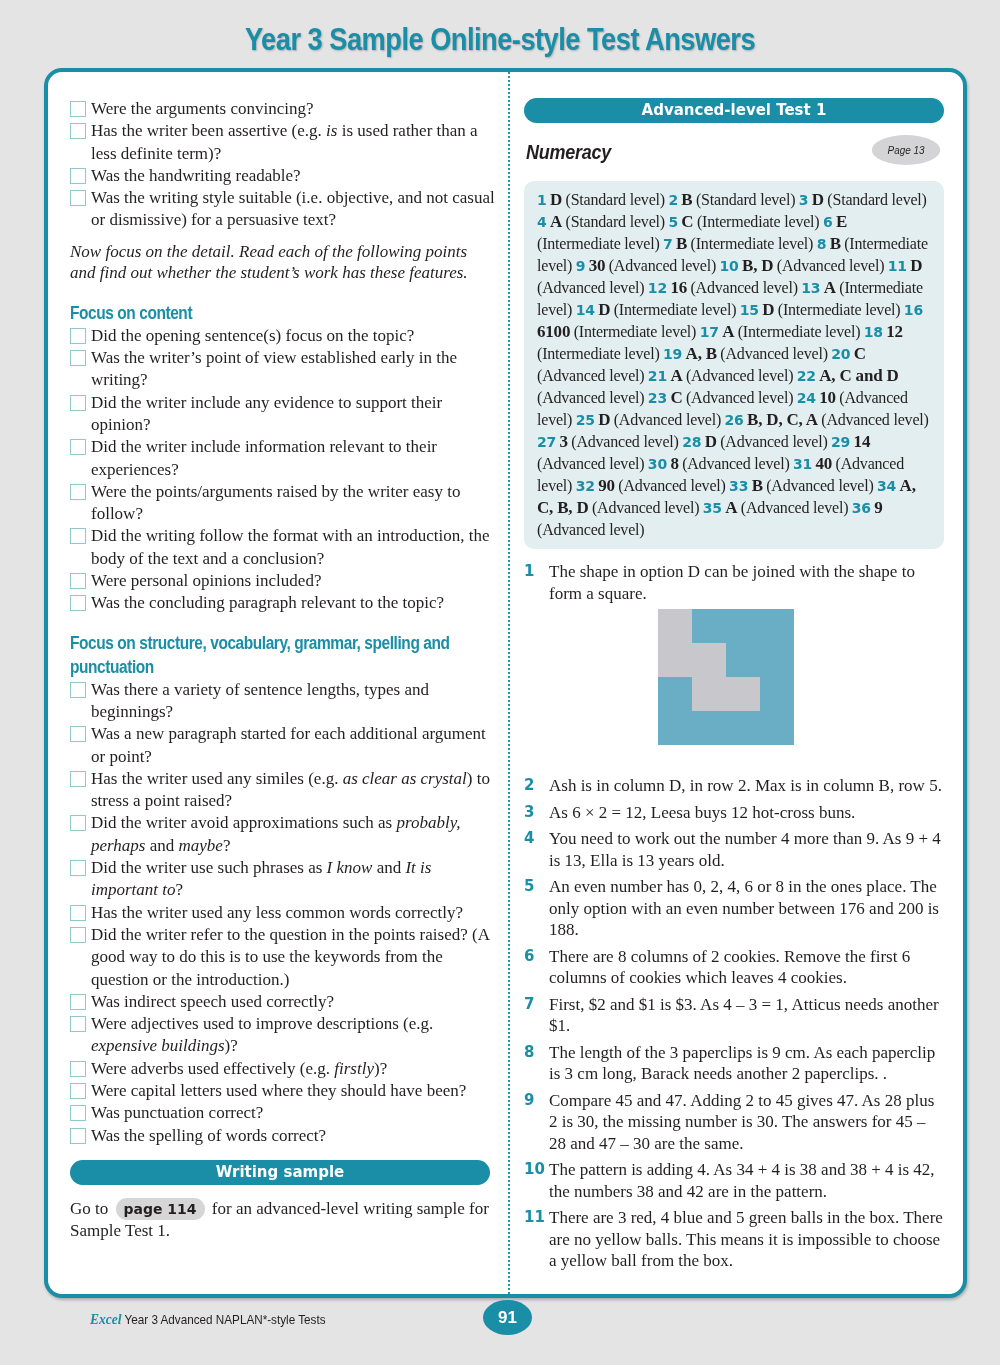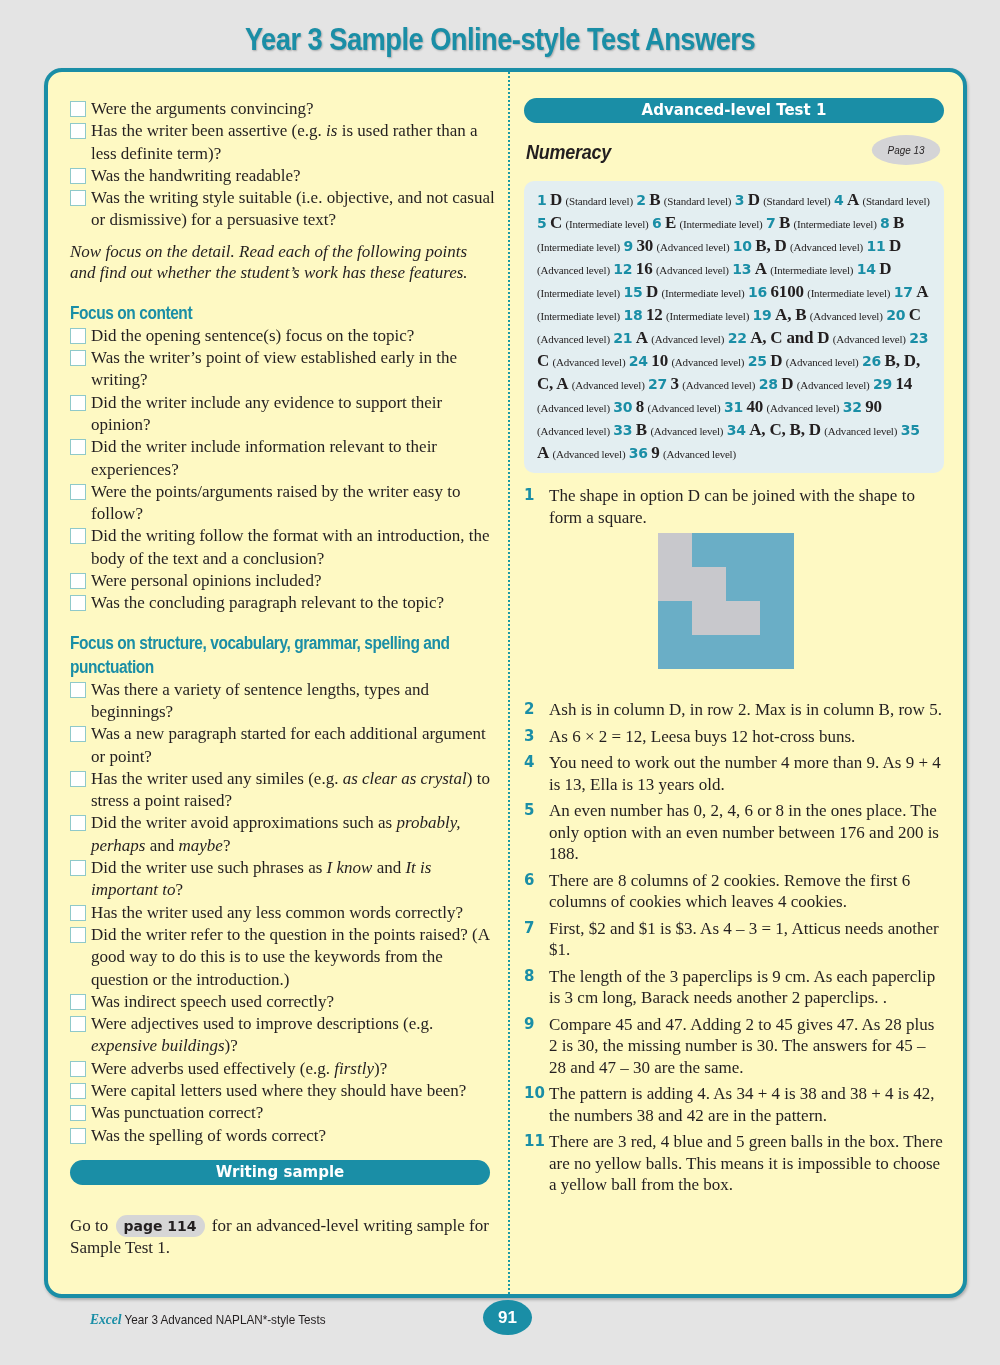--- a/index.html
+++ b/index.html
@@ -9,21 +9,21 @@
   .page-title {
     position: absolute; left: 0; top: 22px; width: 1000px; text-align: center;
     font-family: "Liberation Sans", "DejaVu Sans", sans-serif; font-weight: bold;
     font-size: 31px; color: #1a8ea6; letter-spacing: -0.6px;
     transform: scaleX(0.88); transform-origin: center;
     text-shadow: 1px 1px 2px rgba(0,0,0,0.25);
   }
 
   .frame {
     position: absolute; left: 44px; top: 68px; width: 923px; height: 1230px;
-    background: #fef9c3; border: 4px solid #1a8ea6; border-radius: 18px;
+    background: #ffffff; border: 4px solid #1a8ea6; border-radius: 18px;
     box-shadow: 1px 2px 3px rgba(0,0,0,0.25);
   }
   .divider {
     position: absolute; left: 460px; top: 0; bottom: 0; width: 0;
     border-left: 2px dotted #1a9aa6;
   }
 
   
   .col-left { position: absolute; left: 22px; top: 26px; width: 425px; }
   .check-list { list-style: none; }
@@ -45,21 +45,21 @@
   }
   .sh-1 { margin-top: 17px; }
   .sh-2 { margin-top: 16px; }
 
   .pill-header {
     background: #1a8ea6; color: #ffffff; border-radius: 13px; height: 25px;
     font-family: "DejaVu Sans", "Liberation Sans", sans-serif; font-weight: bold;
     font-size: 15px; text-align: center; line-height: 25px;
   }
   .writing-pill { margin-top: 13px; width: 420px; }
-  .goto-para { font-size: 17px; line-height: 22px; margin-top: 30px; }
+  .goto-para { font-size: 17px; line-height: 22px; margin-top: 13px; }
   .page-ref {
     display: inline-block; background: #d6d6d6; border-radius: 12px;
     padding: 0 8px; font-family: "DejaVu Sans", "Liberation Sans", sans-serif;
     font-weight: bold; font-size: 14px; line-height: 22px; margin: 0 3px;
   }
 
   
   .col-right { position: absolute; left: 476px; top: 26px; width: 420px; }
   .numeracy-row { position: relative; height: 44px; margin-top: 8px; font-style: italic; }
   .numeracy-title {
@@ -78,21 +78,21 @@
     margin-top: 6px; background: #e3eef1; border-radius: 10px;
     padding: 8px 14px 8px 13px;
     font-size: 14.5px; line-height: 21px; letter-spacing: -0.2px;
   }
   .ans { white-space: normal; }
   .ans .qn {
     font-family: "DejaVu Sans", "Liberation Sans", sans-serif; font-weight: bold;
     color: #1a8ea6; font-size: 14px;
   }
   .ans .av { font-weight: bold; font-size: 17px; }
-  .ans .lv { font-size: 11px; }
+  .ans .lv { font-size: 16px; }
 
   .explain-list { list-style: none; margin-top: 12px; }
   .explain-item {
     position: relative; padding-left: 25px; font-size: 17px; line-height: 21.5px;
     margin-bottom: 5px;
   }
   .explain-item .en {
     position: absolute; left: 0; top: 0;
     font-family: "DejaVu Sans", "Liberation Sans", sans-serif; font-weight: bold;
     color: #1a8ea6; font-size: 15px;

